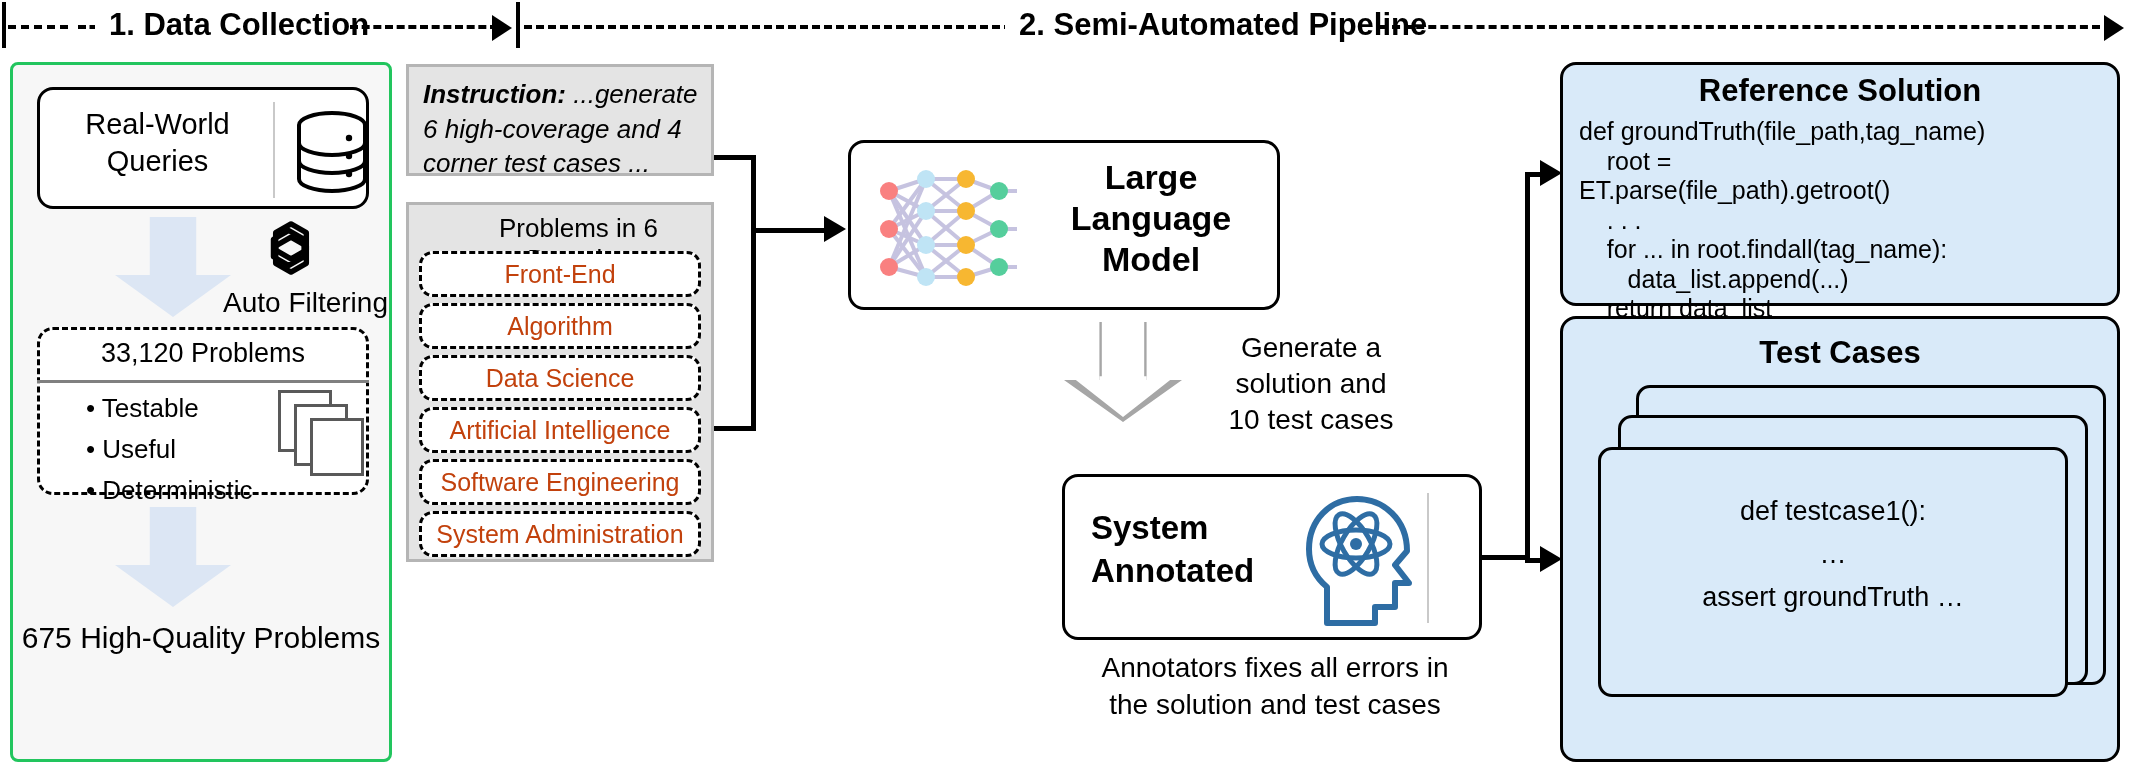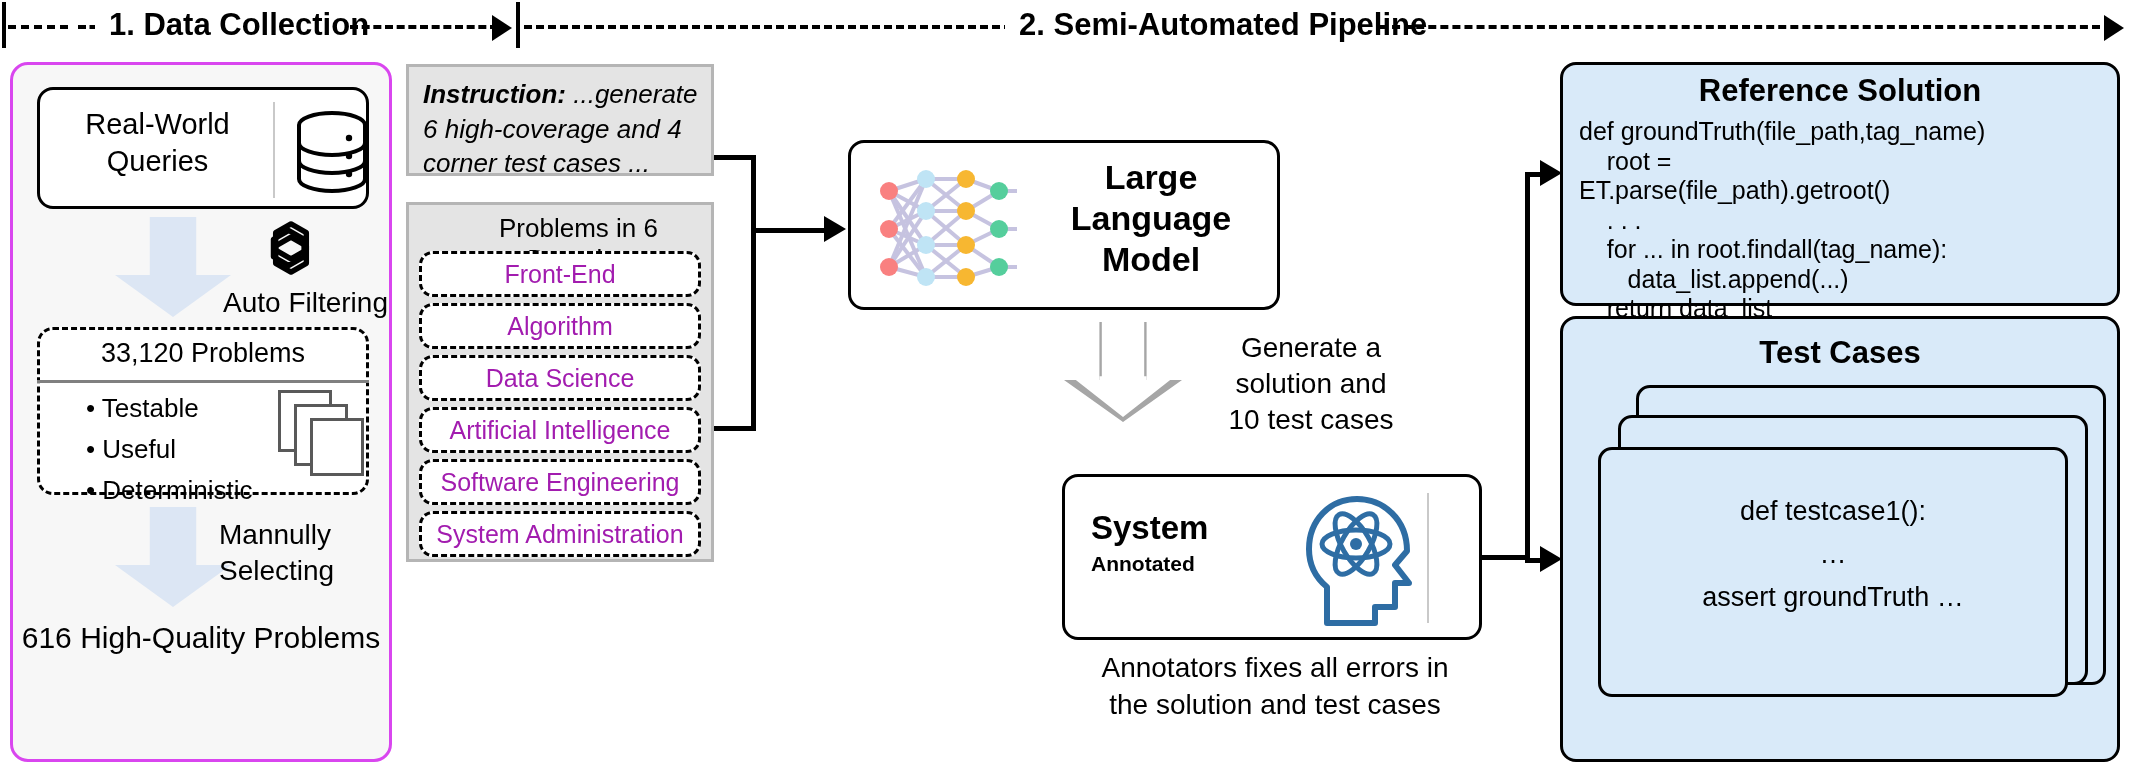--- a/index.html
+++ b/index.html
@@ -30,22 +30,22 @@
     width: 0; height: 0;
     border-top: 13px solid transparent;
     border-bottom: 13px solid transparent;
     border-left: 20px solid #000;
   }
 
   
   .panel {
     position: absolute;
     background: #f7f7f7;
-    border: 3px solid #d946ef;
-    border-radius: 18px;
+    border: 3px solid #22c55e;
+    border-radius: 8px;
   }
   .wbox {
     position: absolute;
     background: #ffffff;
     border: 3px solid #000;
     border-radius: 16px;
   }
   .dashbox {
     position: absolute;
     background: #ffffff;
@@ -114,21 +114,21 @@
   .db { position: absolute; }
 
   
   .chip {
     position: relative;
     background: #fff;
     border: 3px dashed #000;
     border-radius: 14px;
     height: 46px;
     display: flex; align-items: center; justify-content: center;
-    font-size: 25px; color: #a21caf;
+    font-size: 25px; color: #c2410c;
   }
 
   
   .code-line { font-size: 25px; color: #000; white-space: pre; line-height: 1.18; }
 
   
   .tc-card {
     position: absolute;
     background: #d9eaf9;
     border: 3px solid #000;
@@ -200,26 +200,22 @@
 
       <div class="docs" style="left:238px; top:60px; width:92px; height:86px;">
         <div class="doc-sheet" style="left:0px;  top:0px;  width:54px; height:62px;"></div>
         <div class="doc-sheet" style="left:16px; top:14px; width:54px; height:62px;"></div>
         <div class="doc-sheet" style="left:32px; top:28px; width:54px; height:58px;"></div>
       </div>
     </div>
 
     <div class="blockarrow-blue" style="left:102px; top:442px; width:116px; height:100px;"></div>
 
-    <div style="position:absolute; left:206px; top:452px; width:170px;">
-      <div class="t-reg" style="font-size:28px; line-height:1.3;">Mannully</div>
-      <div class="t-reg" style="font-size:28px; line-height:1.3;">Selecting</div>
-    </div>
-
-    <div class="t-reg-c" style="position:absolute; left:0; top:556px; width:376px; font-size:30px;">616 High-Quality Problems</div>
+
+    <div class="t-reg-c" style="position:absolute; left:0; top:556px; width:376px; font-size:30px;">675 High-Quality Problems</div>
   </div>
 
   <div class="graybox" style="left:406px; top:64px; width:308px; height:112px;">
     <div style="position:absolute; left:14px; top:10px; width:284px;">
       <div style="line-height:1.33; font-size:26px;">
         <span style="font-style:italic; font-weight:bold;">Instruction:</span><span style="font-style:italic;"> ...generate</span>
       </div>
       <div style="font-style:italic; font-size:26px; line-height:1.33;">6 high-coverage and 4</div>
       <div style="font-style:italic; font-size:26px; line-height:1.33;">corner test cases ...</div>
     </div>
@@ -319,21 +315,21 @@
 
   <div style="position:absolute; left:1196px; top:330px; width:230px; text-align:center;">
     <div class="t-reg" style="font-size:28px; line-height:1.28;">Generate a</div>
     <div class="t-reg" style="font-size:28px; line-height:1.28;">solution and</div>
     <div class="t-reg" style="font-size:28px; line-height:1.28;">10 test cases</div>
   </div>
 
   <div class="wbox" style="left:1062px; top:474px; width:420px; height:166px;">
     <div style="position:absolute; left:26px; top:30px; width:200px;">
       <div style="font-size:33px; font-weight:bold; line-height:1.3;">System</div>
-      <div style="font-size:21px; font-weight:bold; line-height:1.3;">Annotated</div>
+      <div style="font-size:33px; font-weight:bold; line-height:1.3;">Annotated</div>
     </div>
     <div class="divider-v" style="left:362px; top:16px; height:130px;"></div>
 
     <svg style="position:absolute; left:238px; top:14px;" width="122" height="138" viewBox="0 0 122 138">
       <path d="M104,60 C104,28 80,8 54,8 C27,8 6,29 6,58 C6,74 13,87 24,96 L24,132 L72,132 L72,116 L92,116 L92,92 L106,92 L92,74 Z" fill="none" stroke="#2e6da4" stroke-width="6" stroke-linejoin="round"></path>
       <g fill="none" stroke="#2e6da4" stroke-width="5">
         <ellipse cx="53" cy="53" rx="34" ry="14"></ellipse>
         <ellipse cx="53" cy="53" rx="34" ry="14" transform="rotate(60 53 53)"></ellipse>
         <ellipse cx="53" cy="53" rx="34" ry="14" transform="rotate(120 53 53)"></ellipse>
       </g>

